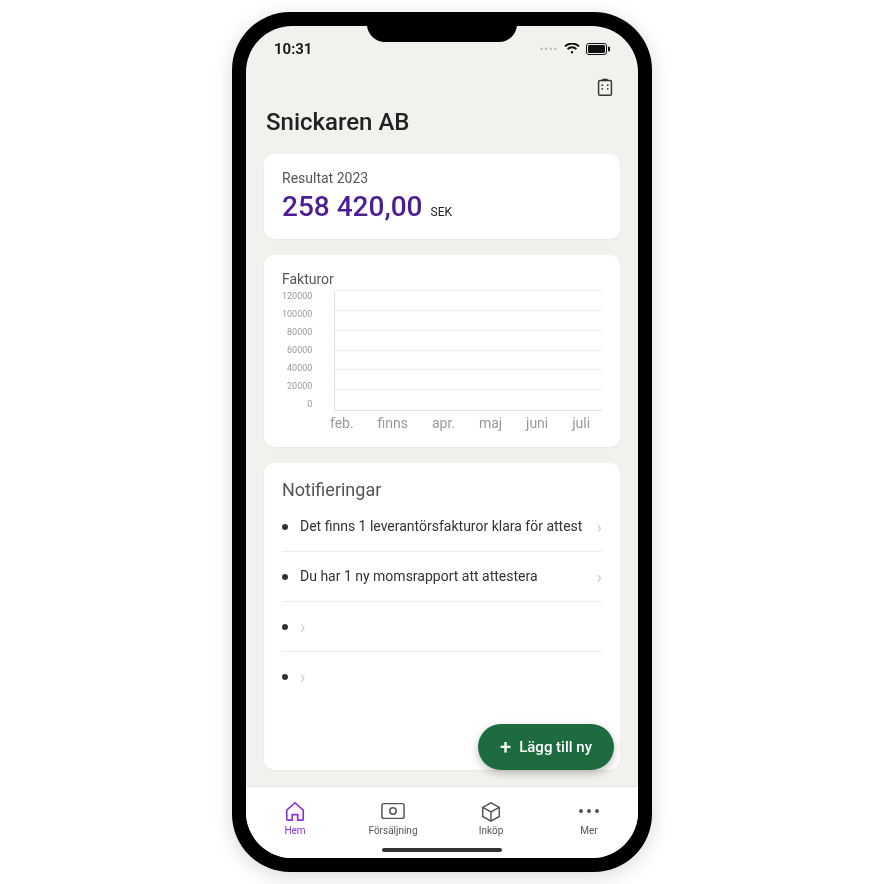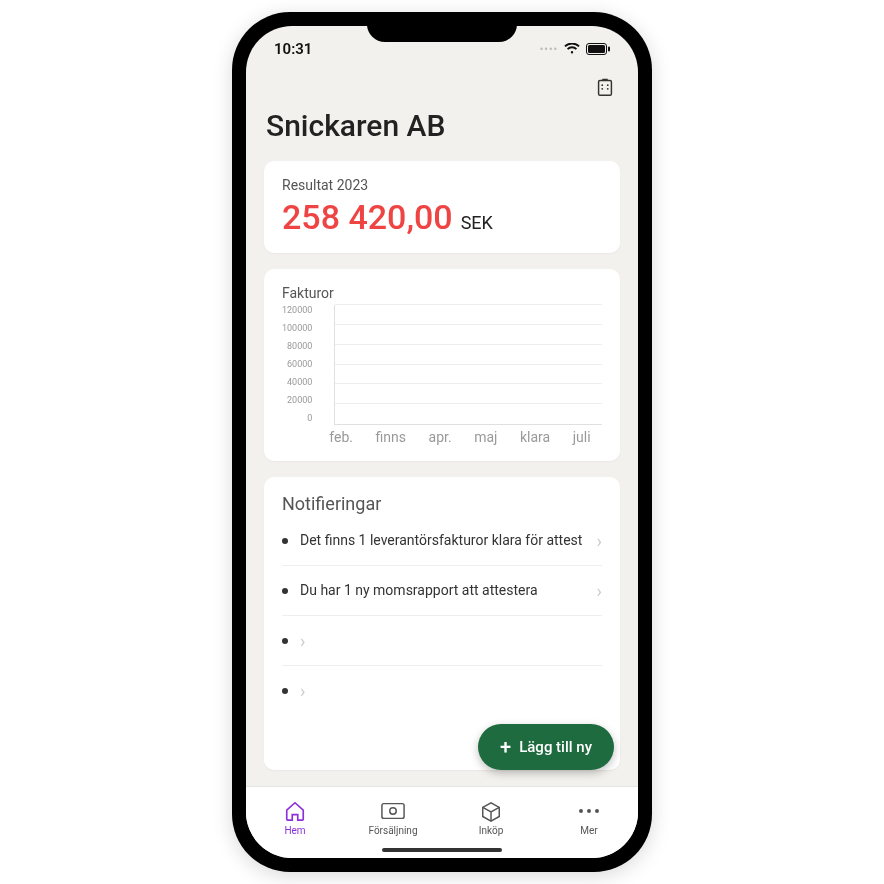--- a/index.html
+++ b/index.html
@@ -59,40 +59,40 @@
     padding: 0 18px;
     display: flex;
     flex-direction: column;
   }
   .top-icon-row {
     display: flex;
     justify-content: flex-end;
     padding: 4px 4px 0 0;
   }
   .page-title {
-    font-size: 30px;
+    font-size: 24px;
     font-weight: 500;
     color: #222;
     margin: 10px 0 18px 2px;
   }
   .card {
     background: #fff;
     border-radius: 10px;
     padding: 16px 18px;
     margin-bottom: 16px;
     box-shadow: 0 1px 2px rgba(0,0,0,0.04);
   }
   .card-label {
     font-size: 14px;
     color: #555;
     margin-bottom: 4px;
   }
   .amount-row { display:flex; align-items:baseline; gap:8px; }
-  .amount { font-size: 34px; font-weight: 500; color:#ef4444; }
-  .currency { font-size: 18px; color:#222; }
+  .amount { font-size: 28px; font-weight: 500; color:#4c1d95; }
+  .currency { font-size: 12px; color:#222; }
   .chart-wrap { display:flex; gap:22px; }
   .y-axis {
     display:flex;
     flex-direction:column;
     justify-content:space-between;
     align-items:flex-end;
     font-size:9px;
     color:#999;
     height:120px;
     padding-bottom:2px;
@@ -274,21 +274,21 @@
               <div class="gridline" style="bottom: 66.6667%;"></div>
               <div class="gridline" style="bottom: 83.3333%;"></div>
               <div class="gridline" style="bottom: 100%;"></div>
             </div>
         </div>
         <div class="x-axis" id="x-axis">
             <span>feb.</span>
             <span>finns</span>
             <span>apr.</span>
             <span>maj</span>
-            <span>klara</span>
+            <span>juni</span>
             <span>juli</span>
           </div>
       </div>
 
       <div class="card notif-card">
         <div class="notif-title">Notifieringar</div>
         <div id="notif-list">
             <div class="notif-item">
               <div class="bullet"></div>
               <div class="notif-text">Det finns 1 leverantörsfakturor klara för attest</div>

